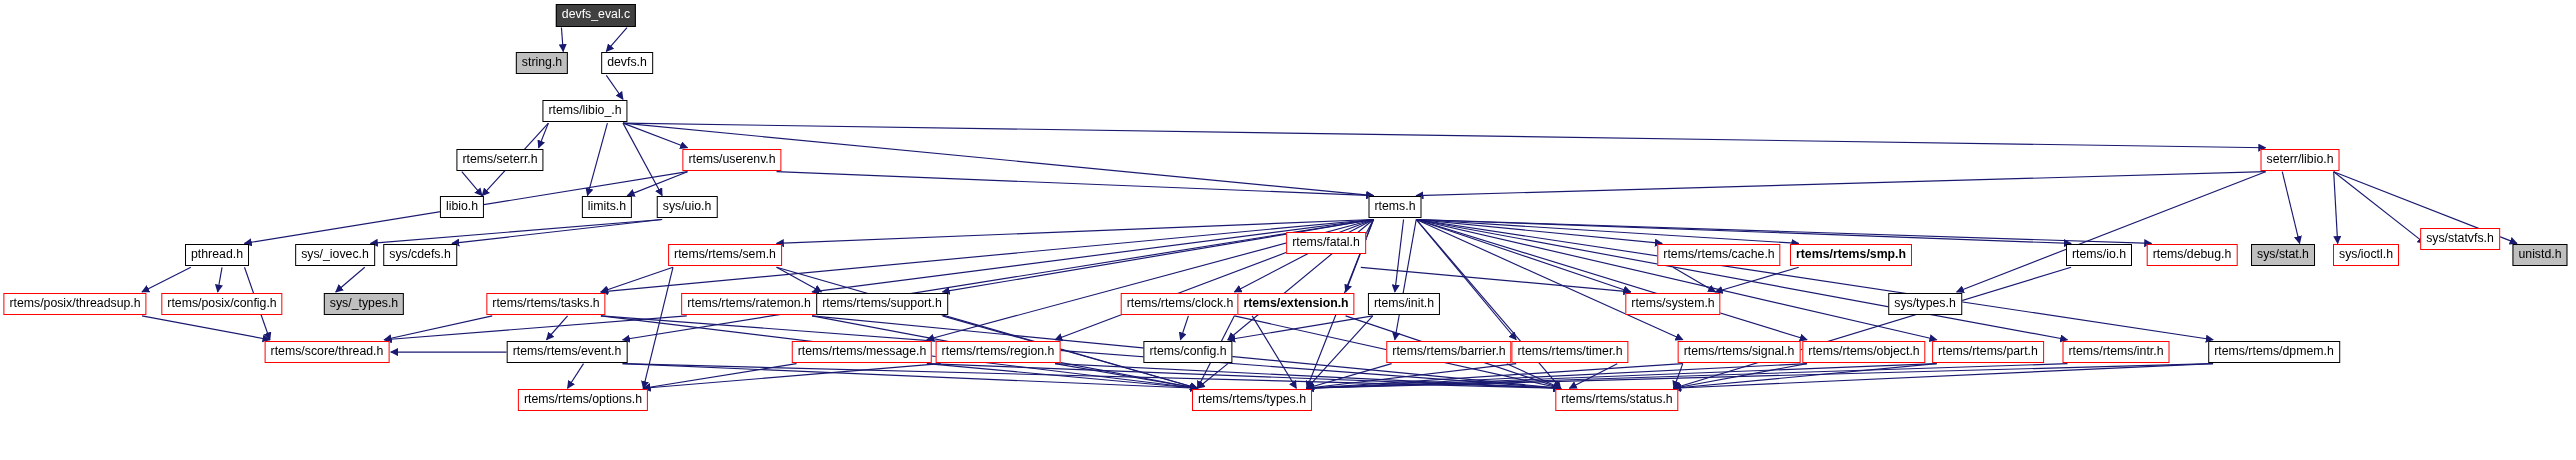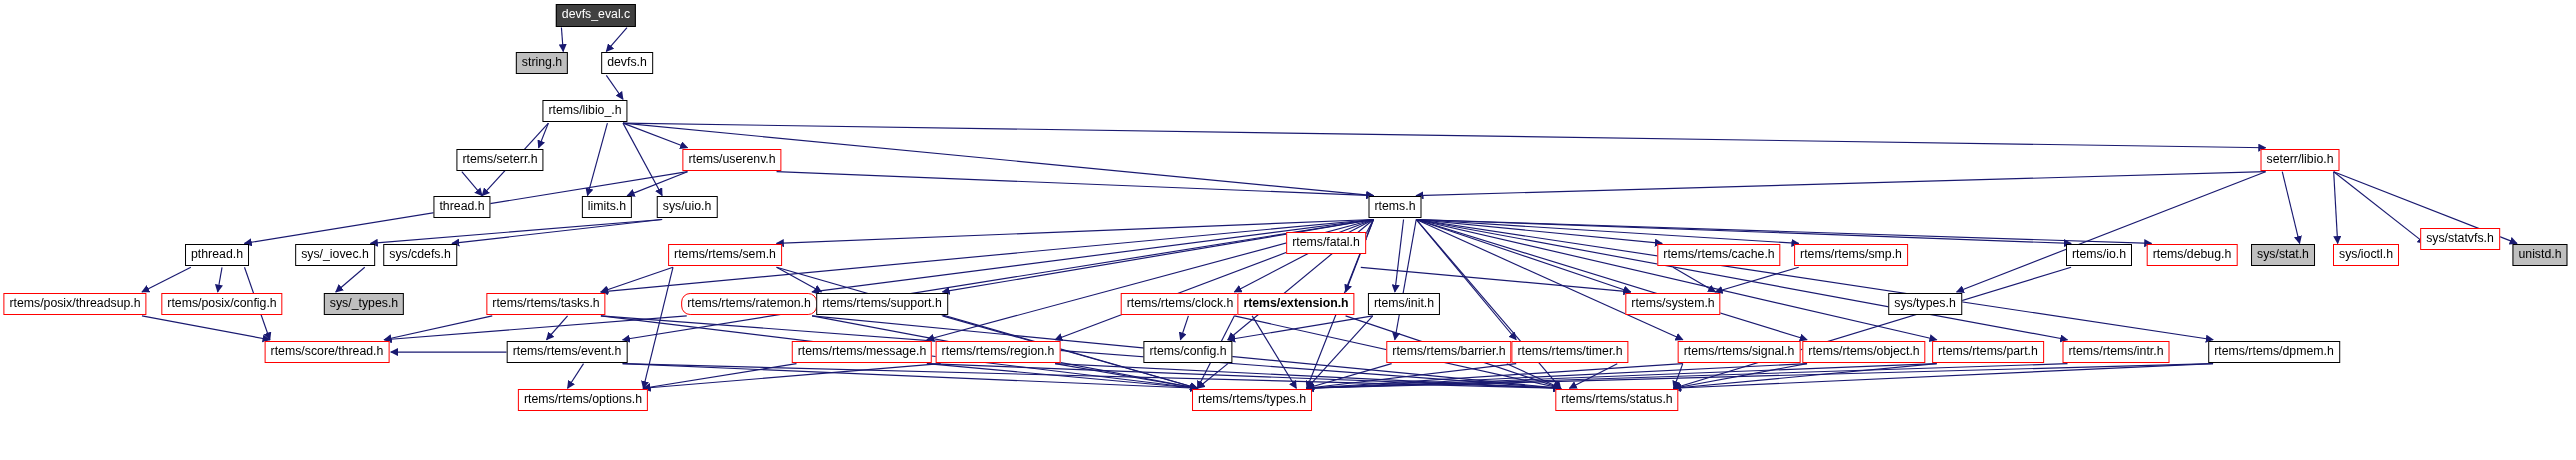--- a/index.html
+++ b/index.html
@@ -155,42 +155,42 @@
       <path d="M2482.5,369 L2367.5,403" class="edge" marker-end="url(#arrow)"></path>
     </svg>
 
 <div class="node root" style="left: 596px; top: 4.3px;">devfs_eval.c</div>
     <div class="node gray" style="left: 542px; top: 52px;">string.h</div>
     <div class="node default" style="left: 627px; top: 52px;">devfs.h</div>
     <div class="node default" style="left: 585px; top: 100px;">rtems/libio_.h</div>
     <div class="node default" style="left: 500px; top: 149px;">rtems/seterr.h</div>
     <div class="node red" style="left: 732px; top: 149px;">rtems/userenv.h</div>
     <div class="node red" style="left: 2300px; top: 149px;">seterr/libio.h</div>
-    <div class="node default" style="left: 462px; top: 196px;">thread.h</div>
+    <div class="node default" style="left: 462px; top: 196px;">libio.h</div>
     <div class="node default" style="left: 607px; top: 196px;">limits.h</div>
     <div class="node default" style="left: 687px; top: 196px;">sys/uio.h</div>
     <div class="node default" style="left: 1395px; top: 196px;">rtems.h</div>
     <div class="node default" style="left: 217px; top: 244px;">pthread.h</div>
     <div class="node default" style="left: 335px; top: 244px;">sys/_iovec.h</div>
     <div class="node default" style="left: 420px; top: 244px;">sys/cdefs.h</div>
     <div class="node red" style="left: 725px; top: 244px;">rtems/rtems/sem.h</div>
     <div class="node red" style="left: 1326px; top: 232px; text-align: right;">rtems/fatal.h</div>
     <div class="node red" style="left: 1719px; top: 244px;">rtems/rtems/cache.h</div>
-    <div class="node red" style="left: 1851px; top: 244px;">rtems/rtems/smp.h</div>
+    <div class="node red" style="left: 1851px; top: 244px; font-weight: bold;">rtems/rtems/smp.h</div>
     <div class="node default" style="left: 2099px; top: 244px;">rtems/io.h</div>
     <div class="node red" style="left: 2192px; top: 244px;">rtems/debug.h</div>
     <div class="node gray" style="left: 2283px; top: 244px;">sys/stat.h</div>
     <div class="node red" style="left: 2366px; top: 244px;">sys/ioctl.h</div>
     <div class="node red" style="left: 2460px; top: 228px;">sys/statvfs.h</div>
     <div class="node gray" style="left: 2540px; top: 244px;">unistd.h</div>
     <div class="node red" style="left: 75px; top: 293px;">rtems/posix/threadsup.h</div>
     <div class="node red" style="left: 222px; top: 293px;">rtems/posix/config.h</div>
     <div class="node gray" style="left: 364px; top: 293px;">sys/_types.h</div>
     <div class="node red" style="left: 546px; top: 293px;">rtems/rtems/tasks.h</div>
-    <div class="node red" style="left: 749px; top: 293px; border-radius: 9px;">rtems/rtems/ratemon.h</div>
+    <div class="node red" style="left: 749px; top: 293px;">rtems/rtems/ratemon.h</div>
     <div class="node default" style="left: 882px; top: 293px;">rtems/rtems/support.h</div>
     <div class="node red" style="left: 1180px; top: 293px;">rtems/rtems/clock.h</div>
     <div class="node red" style="left: 1296px; top: 293px; font-weight: bold;">rtems/extension.h</div>
     <div class="node default" style="left: 1404px; top: 293px;">rtems/init.h</div>
     <div class="node red" style="left: 1673px; top: 293px;">rtems/system.h</div>
     <div class="node default" style="left: 1925px; top: 293px;">sys/types.h</div>
     <div class="node red" style="left: 327px; top: 341px;">rtems/score/thread.h</div>
     <div class="node default" style="left: 567px; top: 341px;">rtems/rtems/event.h</div>
     <div class="node red" style="left: 862px; top: 341px;">rtems/rtems/message.h</div>
     <div class="node red" style="left: 998px; top: 341px;">rtems/rtems/region.h</div>

